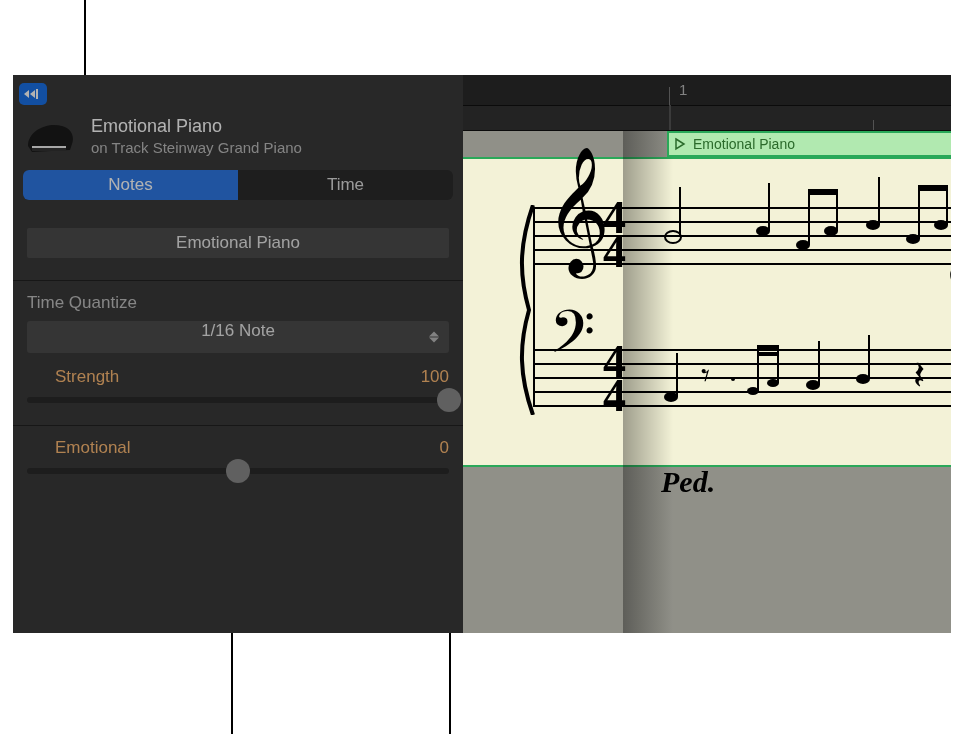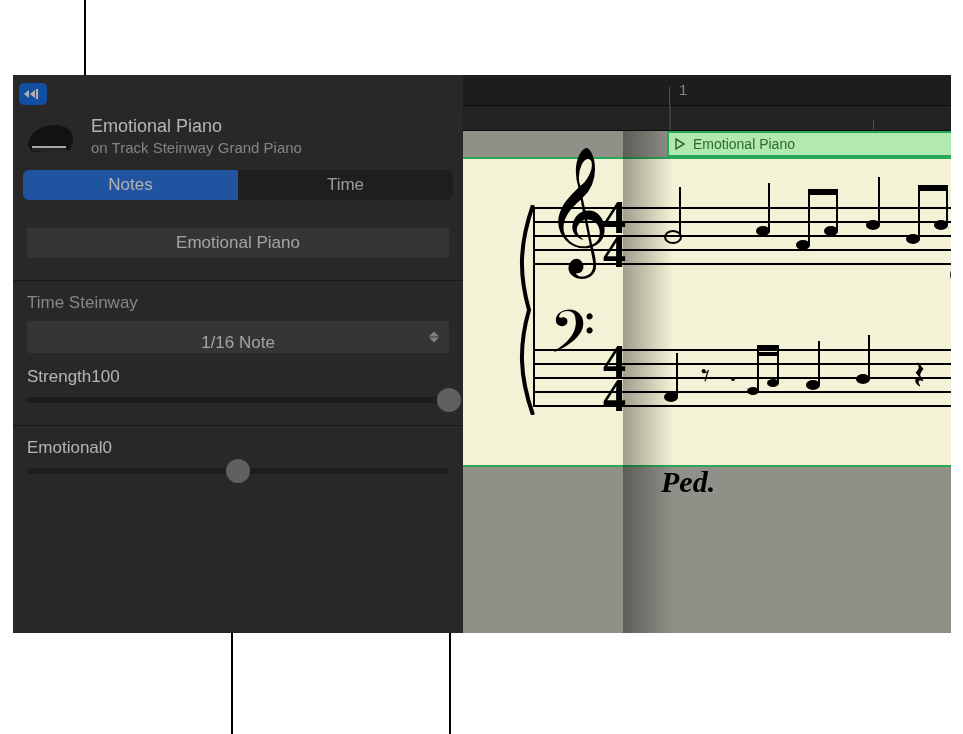--- a/index.html
+++ b/index.html
@@ -126,42 +126,42 @@
     font-size: 17px;
     color: #c0c0c0;
     margin-bottom: 8px;
   }
 
   .popup {
     position: relative;
     height: 32px;
     background: #4c4c4c;
     border-radius: 3px;
-    display:flex; align-items:flex-end; justify-content:center;
+    display:flex; align-items:flex-start; justify-content:center;
     color: #e8e8e8;
     font-size: 17px;
     cursor: pointer;
   }
   .popup .caret {
     position: absolute;
     right: 10px;
     top: 50%;
     transform: translateY(-50%);
     display:flex; flex-direction:column; gap:1px;
   }
   .caret-tri {
     width:0;height:0;border-left:5px solid transparent;border-right:5px solid transparent;
   }
   .caret-up   { border-bottom:5px solid #bbb; }
   .caret-down { border-top:5px solid #bbb; }
 
   .slider-wrap { margin-top: 14px; }
   .slider-title {
-    display:flex; 
-    font-size: 17px; color:#ffffff; margin-bottom: 10px;
+    display:flex; justify-content:space-between;
+    font-size: 17px; color:#fdba74; margin-bottom: 10px; margin-left: 28px;
   }
   .slider-track {
     position: relative;
     height: 6px;
     background: #2a2a2a;
     border-radius: 3px;
   }
   .slider-thumb {
     position: absolute;
     top: 50%;
@@ -330,21 +330,21 @@
     </div>
 
     <div class="name-row">
       <input class="name-field" value="Emotional Piano" style="">
     </div>
 
     <div class="sep"></div>
 
     <div class="group">
       <div class="label-row">
-        <span>Time Steinway</span>
+        <span>Time Quantize</span>
       </div>
       <div class="popup">
         <span>1/16 Note</span>
         <span class="caret">
           <span class="caret-tri caret-up"></span>
           <span class="caret-tri caret-down"></span>
         </span>
       </div>
 
       <div class="slider-wrap">

